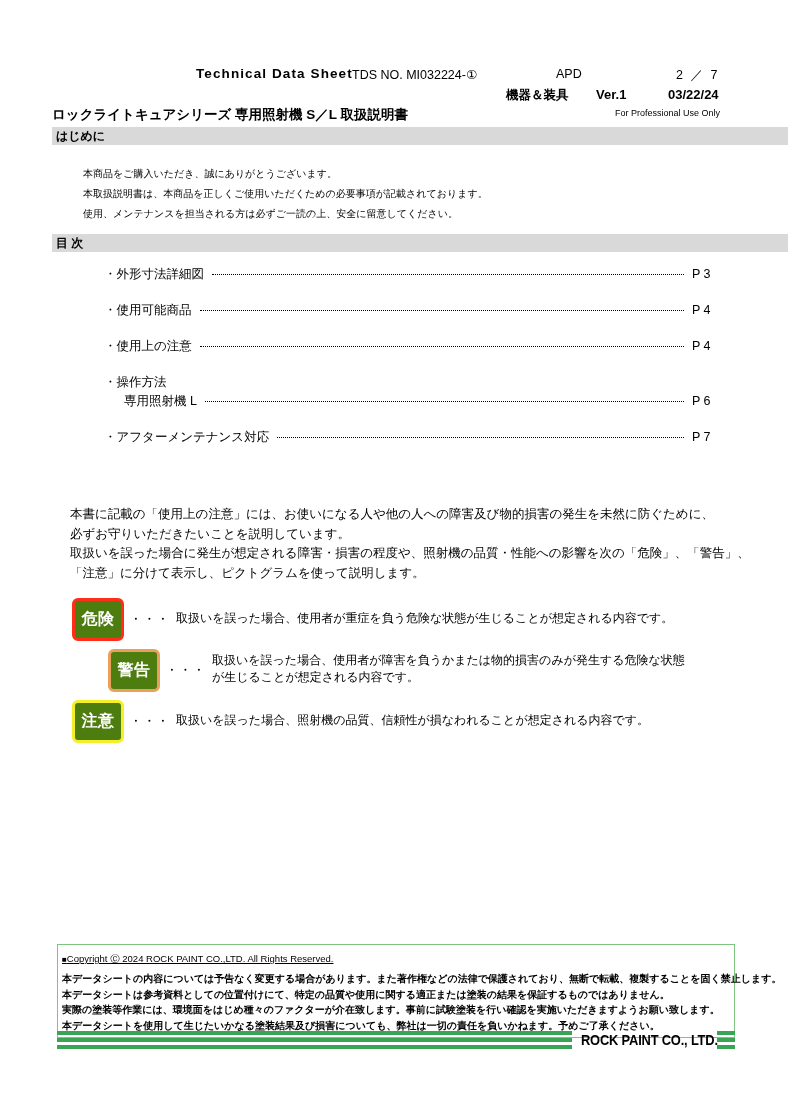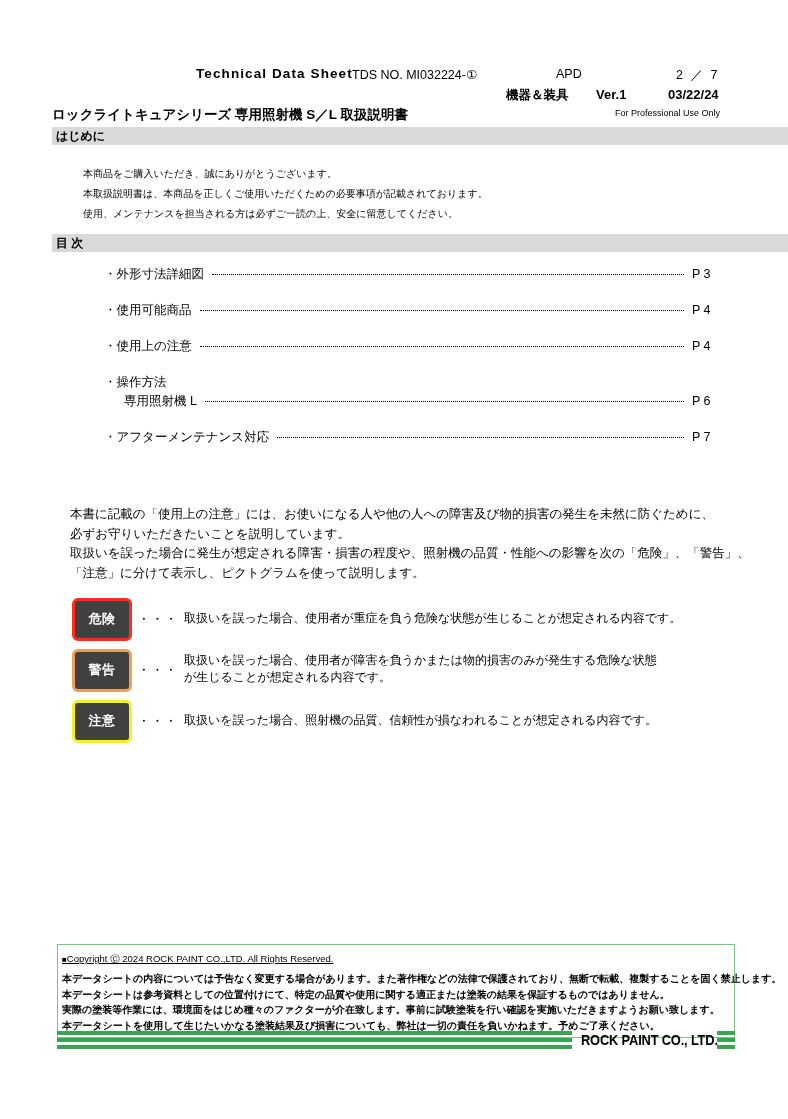--- a/index.html
+++ b/index.html
@@ -193,30 +193,30 @@
     left: 72px;
     top: 594px;
     width: 680px;
   }
   .picto-row {
     position: relative;
     display: flex;
     align-items: center;
   }
   #picto-row-0 { height: 50px; }
-  #picto-row-1 { height: 52px; }
+  #picto-row-1 { height: 52px; margin-left: 36px; }
   #picto-row-2 { height: 50px; }
   .picto-box {
     flex: 0 0 auto;
-    width: 60px;
+    width: 52px;
     height: 43px;
     border-radius: 6px;
-    background: #404040;
+    background: #4d7c0f;
     color: #ffffff;
-    font-size: 13px;
+    font-size: 16px;
     font-weight: bold;
     display: flex;
     align-items: center;
     justify-content: center;
     box-sizing: border-box;
     letter-spacing: 0.5px;
   }
   .picto-dots {
     flex: 0 0 auto;
     width: 52px;

